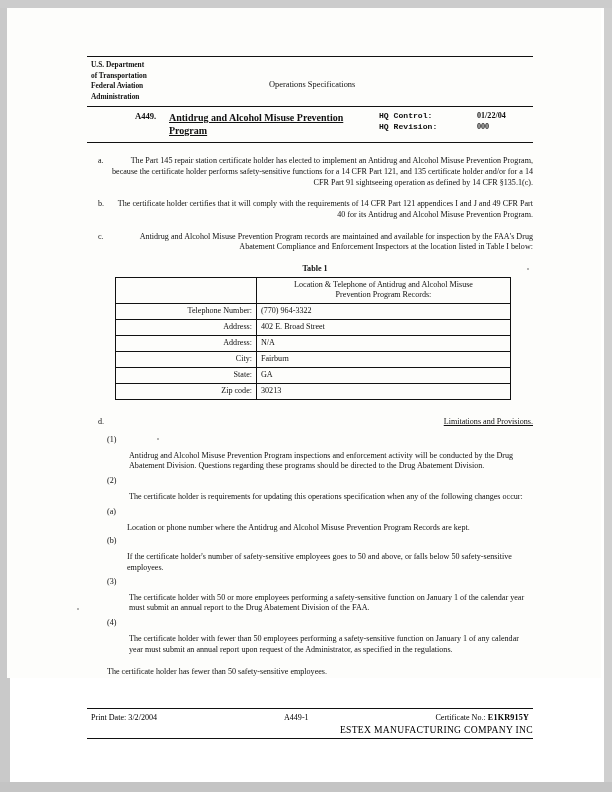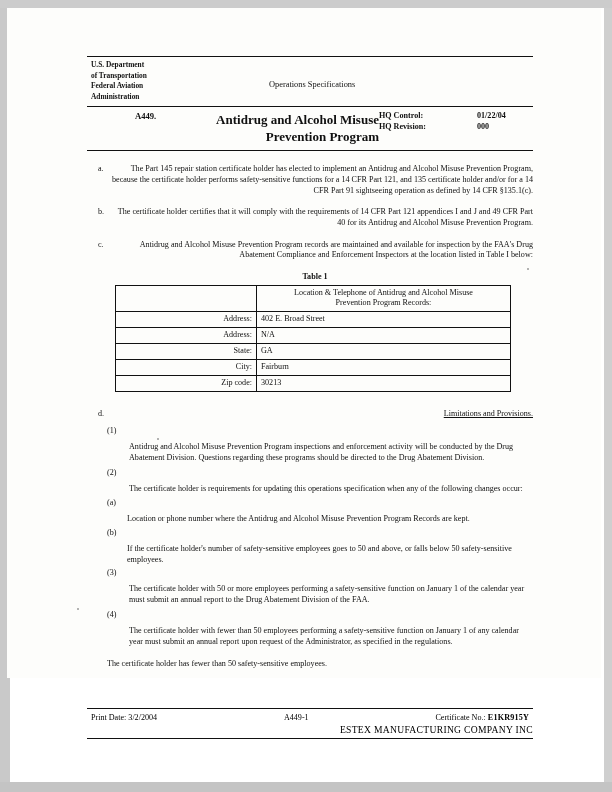--- a/index.html
+++ b/index.html
@@ -102,33 +102,33 @@
   }
   .para-id {
     font-weight: bold;
     font-size: 8.6px;
     width: 34px;
     flex: none;
     margin-left: 44px;
   }
   .para-title {
     font-weight: bold;
-    font-size: 13px;
-    text-align: right;
+    font-size: 10px;
+    text-decoration: underline;
   }
   .hq-block {
     width: 150px;
     flex: none;
     font-size: 8.1px;
   }
   .hq-line {
     display: flex;
     justify-content: space-between;
   }
-  .hq-label { font-weight: bold; }
+  .hq-label { font-weight: bold; font-family: Liberation Mono, monospace; }
   .hq-val { font-weight: bold; width: 52px; text-align: left; }
   .rule-under-title {
     border-top: 1.1px solid #111;
     width: 446px;
   }
 
   
   .body { padding-top: 13px; }
   .item {
     display: flex;
@@ -308,34 +308,38 @@
         <table class="optable">
           <tbody>
               <tr>
             <td class="label-col"></td>
             <td class="hdr-cell">
               <span class="hdr-cell-inner">Location &amp; Telephone of Antidrug and Alcohol Misuse</span>
               <span class="hdr-cell-inner">Prevention Program Records:</span>
             </td>
           </tr>
           <tr>
+            <td class="label-col">Telephone Number:</td>
+            <td class="val-col">(770) 964-3322</td>
+          </tr>
+          <tr>
             <td class="label-col">Address:</td>
             <td class="val-col">402 E. Broad Street</td>
           </tr>
           <tr>
             <td class="label-col">Address:</td>
             <td class="val-col">N/A</td>
           </tr>
           <tr>
+            <td class="label-col">City:</td>
+            <td class="val-col">Fairburn</td>
+          </tr>
+          <tr>
             <td class="label-col">State:</td>
             <td class="val-col">GA</td>
-          </tr>
-          <tr>
-            <td class="label-col">City:</td>
-            <td class="val-col">Fairburn</td>
           </tr>
           <tr>
             <td class="label-col">Zip code:</td>
             <td class="val-col">30213</td>
           </tr>
         </tbody>
           </table>
 
         <div class="limits-head">
           <div class="item-mark">d.</div>

